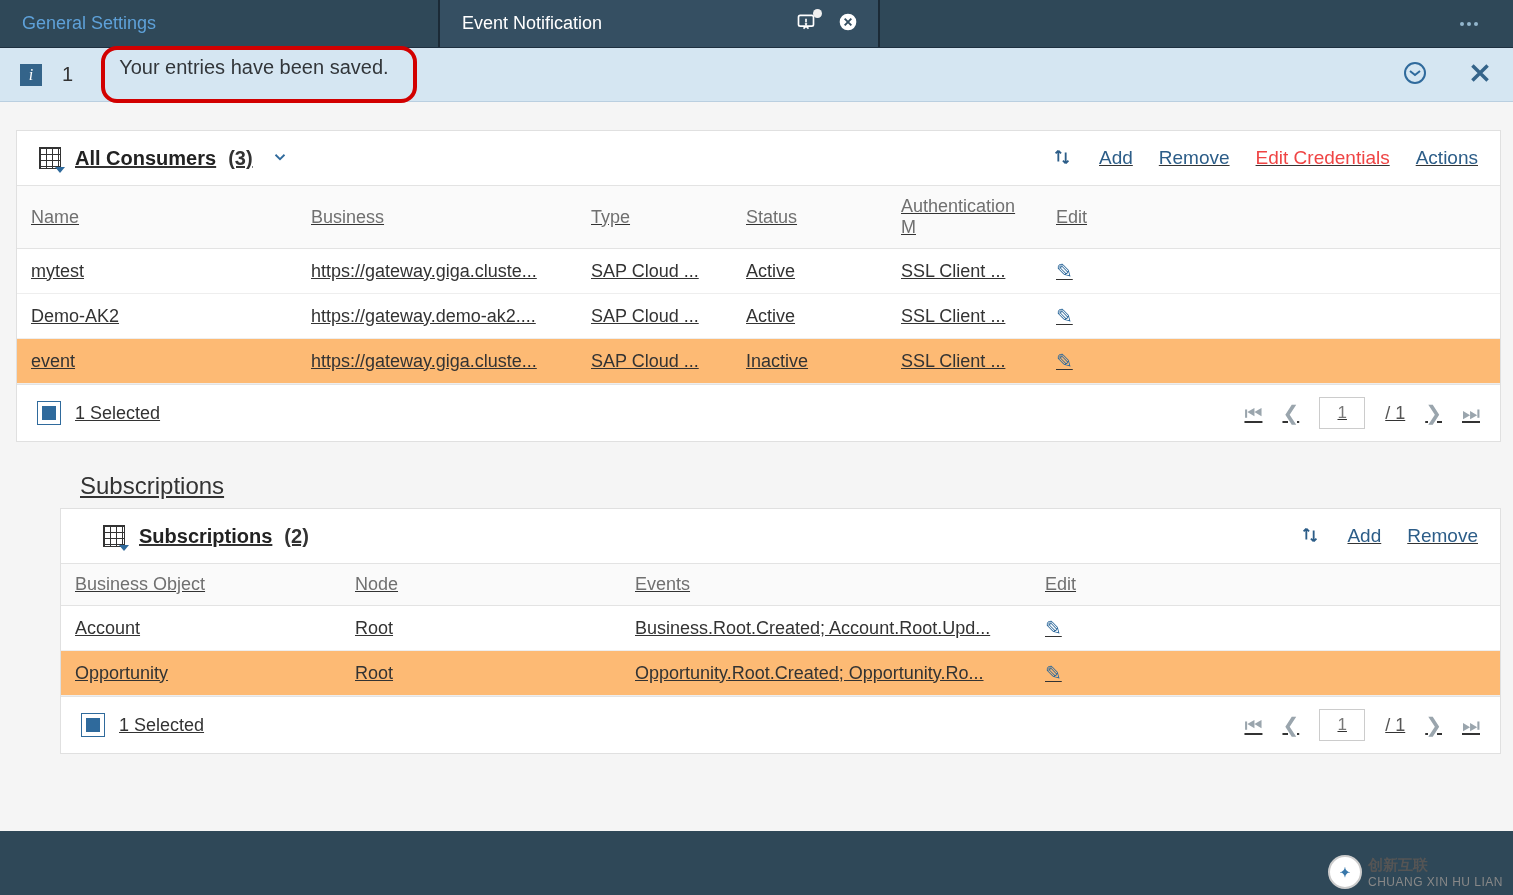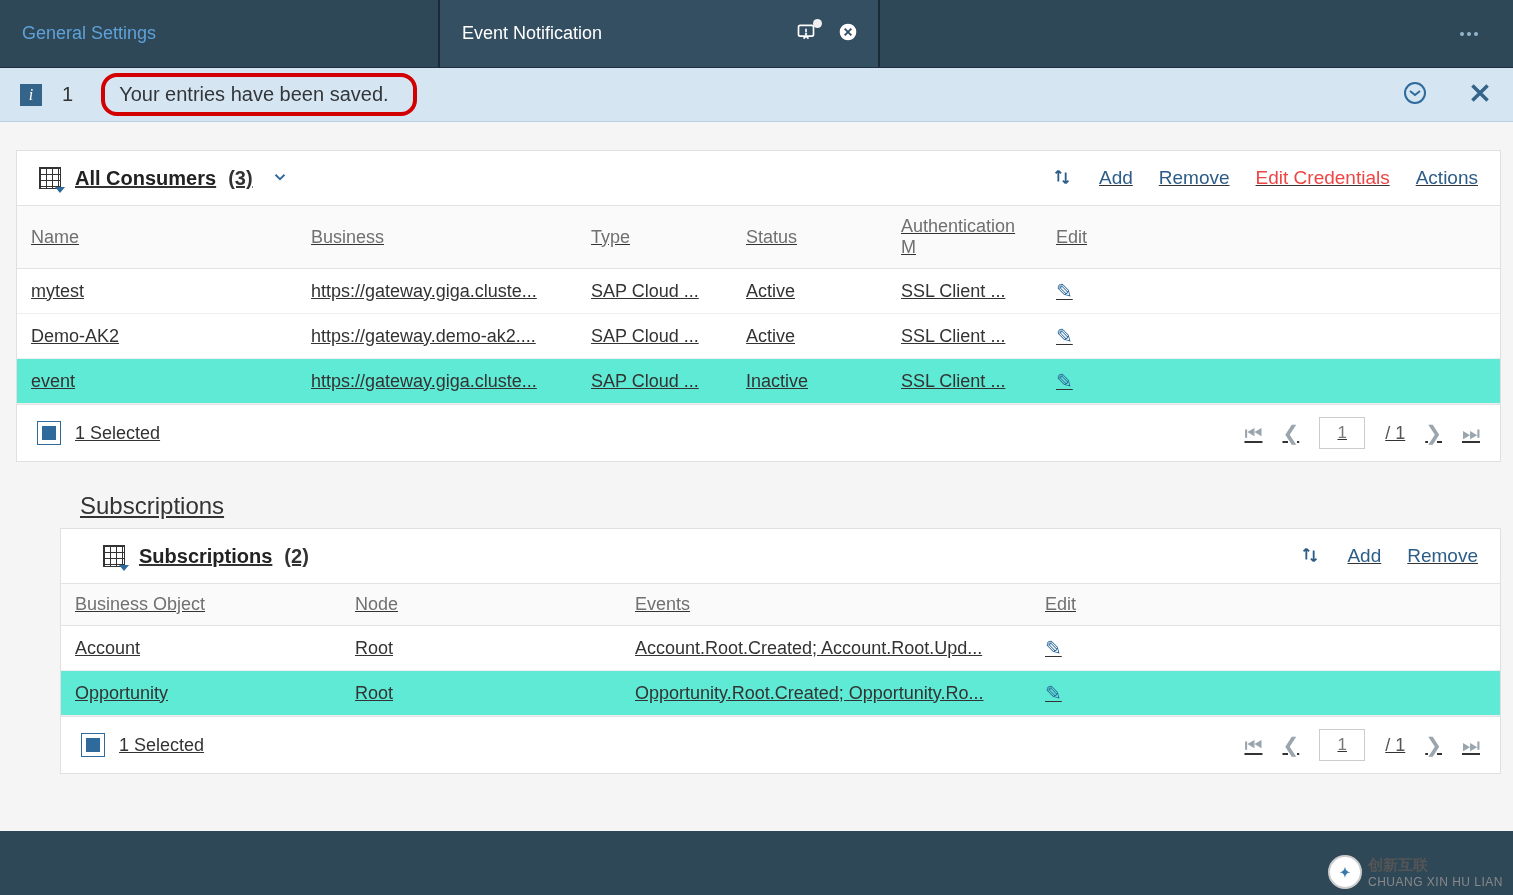--- a/index.html
+++ b/index.html
@@ -10,21 +10,21 @@
     color: #333;
     width: 1513px;
     height: 895px;
     overflow: hidden;
   }
 
   
   .tabs {
     display: flex;
     align-items: stretch;
-    height: 68px;
+    height: 48px;
     background: #2f4858;
     border-bottom: 1px solid #1e3040;
   }
   .tab {
     display: flex;
     align-items: center;
     padding: 0 22px;
     font-size: 18px;
     color: #cfe3f1;
     border-right: 2px solid #1b2a36;
@@ -65,21 +65,21 @@
     background: #34648a;
     color: #fff;
     display:flex; align-items:center; justify-content:center;
     font-family: Georgia, serif; font-style: italic; font-size: 16px;
     margin-right: 20px;
   }
   .msgbar .count { margin-right: 28px; color: #333; font-size: 20px;}
   .msgbar .msg-highlight {
     border: 4px solid #d20000;
     border-radius: 16px;
-    padding: 6px 24px 6px 14px;
+    padding: 6px 24px 20px 14px;
   }
   .msgbar .msg-actions {
     margin-left: auto;
     display: flex; gap: 40px; align-items: center;
     color: #2f6a9c; font-size: 24px;
   }
   .msgbar .close-x { color: #34648a; font-weight: bold; font-size: 26px;}
 
   
   .page {
@@ -139,21 +139,21 @@
   }
   table.grid td {
     padding: 10px 14px;
     font-size: 18px;
     color: #333;
     border-bottom: 1px solid #eee;
     white-space: nowrap;
     overflow: hidden;
     text-overflow: ellipsis;
   }
-  table.grid tr.selected td { background: #5eead4; margin-top: 46px; }
+  table.grid tr.selected td { background: #fdba74; margin-top: 46px; }
   .edit-pencil { color: #2f6a9c; font-size: 20px; }
 
   
   .panel-footer {
     display:flex; align-items:center;
     padding: 12px 20px; font-size: 18px; color:#333;
     border-top: 1px solid #e3e3e3;
   }
   .panel-footer .sel-indicator {
     width: 24px; height:24px; border:1px solid #2f6a9c; display:flex; align-items:center; justify-content:center; margin-right:14px;
@@ -383,21 +383,21 @@
           <th>Node</th>
           <th>Events</th>
           <th>Edit</th>
           <th></th>
         </tr>
       </thead>
       <tbody>
         <tr>
           <td>Account</td>
           <td>Root</td>
-          <td>Account.Root.Created; Account.Root.Upd...</td>
+          <td>Business.Root.Created; Account.Root.Upd...</td>
           <td><span class="edit-pencil">✎</span></td>
           <td></td>
         </tr>
         <tr class="selected">
           <td>Opportunity</td>
           <td>Root</td>
           <td>Opportunity.Root.Created; Opportunity.Ro...</td>
           <td><span class="edit-pencil">✎</span></td>
           <td></td>
         </tr>

